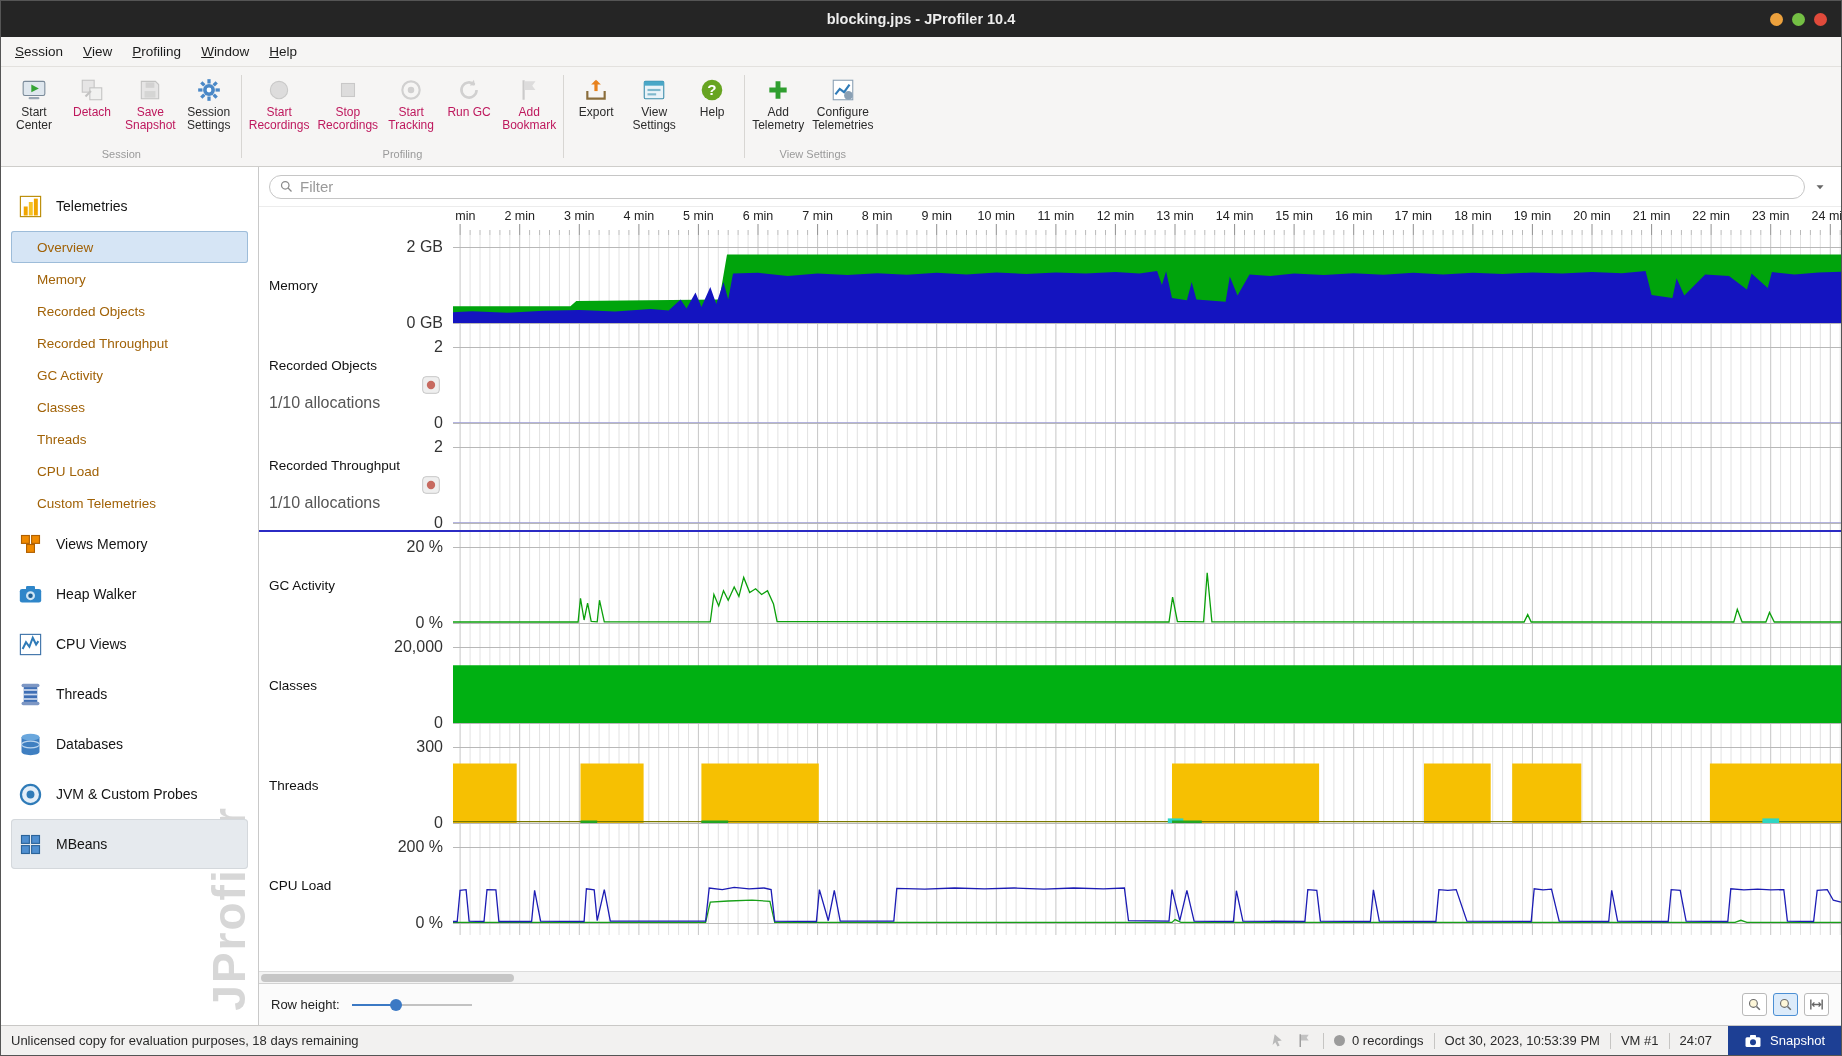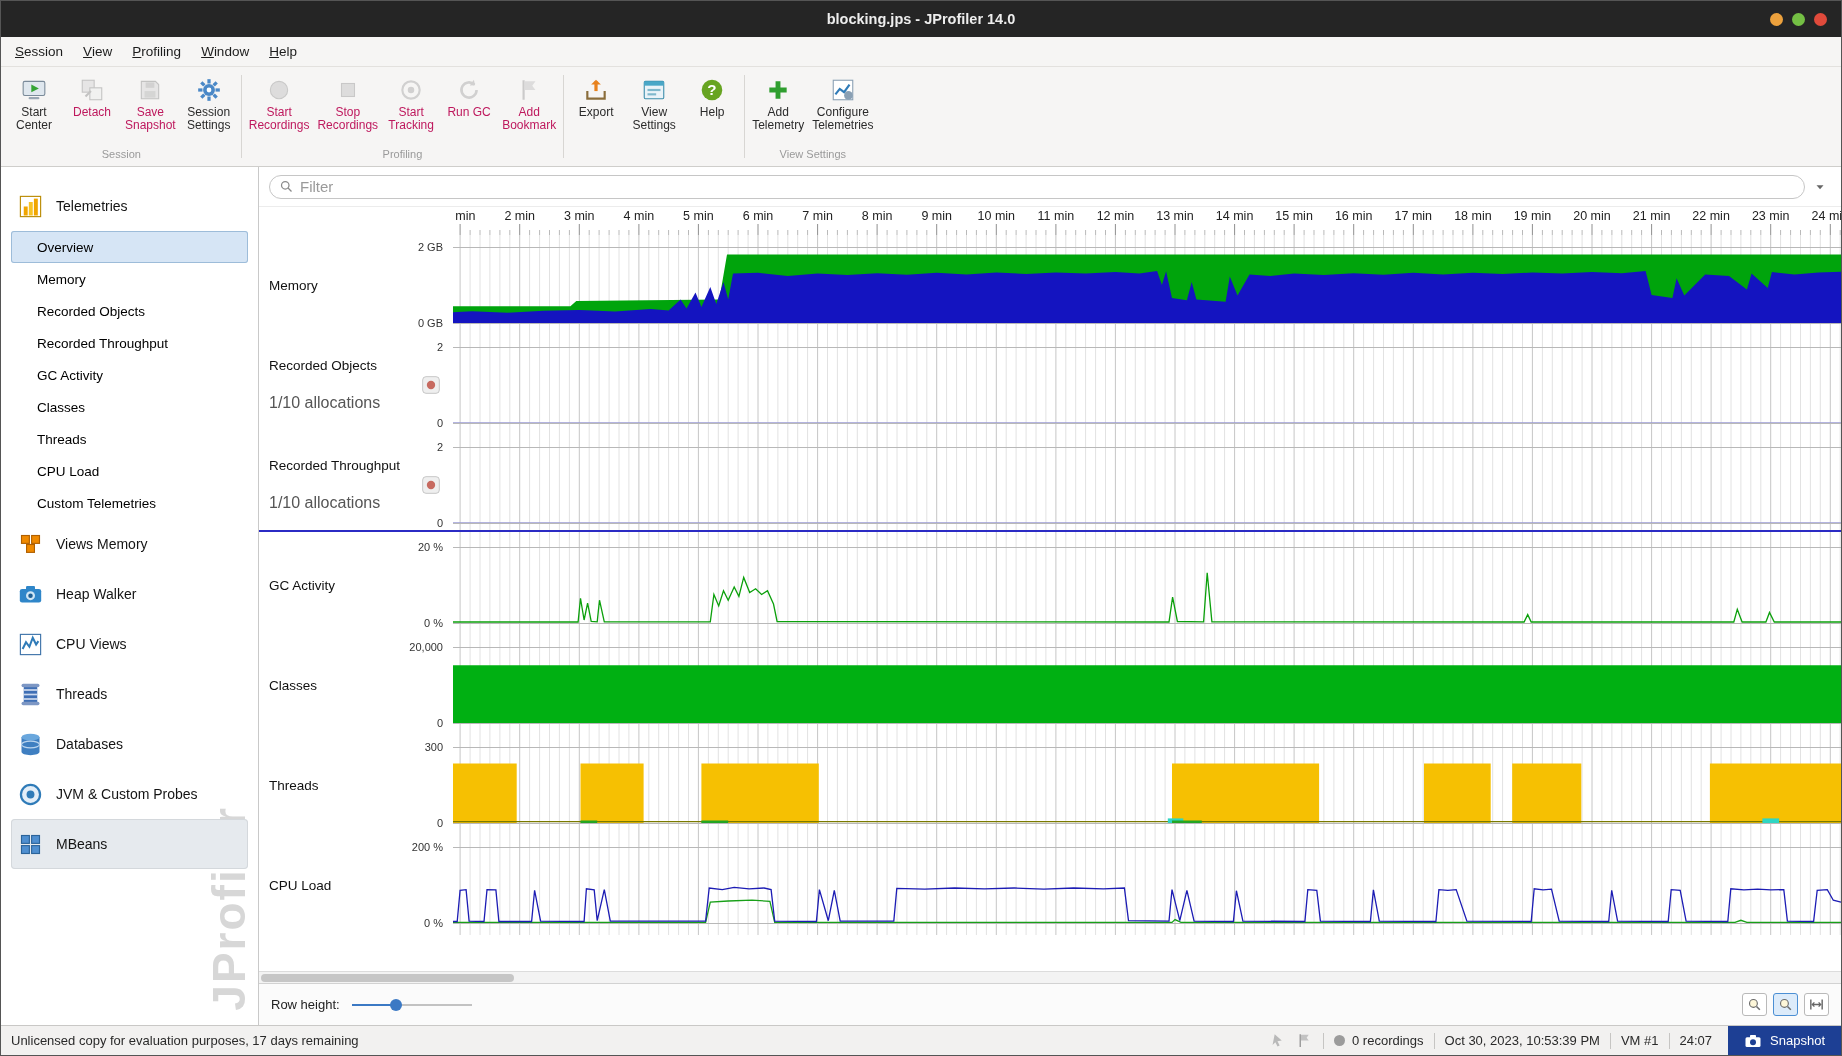--- a/index.html
+++ b/index.html
@@ -32,21 +32,21 @@
   .tb-btn.disabled .tb-label{color:#be185d;}
   .tb-btn.disabled .ic{opacity:.55;filter:grayscale(1);}
 
   
   .main{flex:1;display:flex;min-height:0;}
   .sidebar{width:258px;border-right:1px solid #c9c9c9;position:relative;background:#fff;overflow:hidden;flex:0 0 auto;}
   #side-items{position:relative;z-index:1;padding-top:14px;}
   .side-section{height:50px;display:flex;align-items:center;gap:12px;padding-left:16px;font-size:14px;color:#141414;}
   .side-section .ic{width:27px;height:27px;flex:0 0 auto;}
   .side-section.highlighted{background:#e6eaee;border-radius:4px;margin:0 10px;padding-left:6px;box-shadow:inset 0 0 0 1px #d4d8dc;}
-  .side-child{height:32px;display:flex;align-items:center;padding-left:36px;font-size:13.5px;color:#000000;}
+  .side-child{height:32px;display:flex;align-items:center;padding-left:36px;font-size:13.5px;color:#a16207;}
   .side-child.selected{background:#d6e5f5;box-shadow:inset 0 0 0 1px #9dbcd9;border-radius:3px;margin:0 10px;padding-left:26px;}
   .watermark{position:absolute;right:2px;bottom:14px;z-index:0;writing-mode:vertical-rl;transform:rotate(180deg);font-size:46px;font-weight:bold;color:#d7d7d7;letter-spacing:2px;}
 
   .content{flex:1;display:flex;flex-direction:column;min-width:0;}
   .filterbar{height:40px;display:flex;align-items:center;padding:0 10px;border-bottom:1px solid #ececec;flex:0 0 auto;}
   .filterbox{flex:1;height:24px;border:1px solid #c6c6c6;border-radius:12px;display:flex;align-items:center;padding:0 9px;gap:6px;background:#fff;}
   .f-icon{width:15px;height:15px;}
   .f-ph{color:#9a9a9a;font-size:15px;}
   .f-drop{width:22px;height:24px;display:flex;align-items:center;justify-content:center;margin-left:4px;}
   .f-drop svg{width:14px;height:14px;}
@@ -57,21 +57,21 @@
   .ruler{flex:1;position:relative;overflow:hidden;}
 
   .chart-row{height:100px;position:relative;flex:0 0 auto;}
   .row-plot{position:absolute;left:194px;right:0;top:0;bottom:0;overflow:hidden;}
   .hline{position:absolute;left:0;right:0;height:1px;background:#b8b8b8;z-index:1;}
   .hline.top{top:12px;} .hline.bottom{top:88px;}
   .row-label{position:absolute;left:0;top:0;bottom:0;width:194px;background:#fff;z-index:2;}
   .row-name-wrap{position:absolute;left:10px;top:50%;transform:translateY(-50%);}
   .row-name{font-size:13.5px;color:#111;}
   .row-sub{font-size:16px;color:#555;margin-top:21px;}
-  .scale{position:absolute;right:8px;font-size:11px;color:#333;background:#fff;padding:0 2px;z-index:3;white-space:nowrap;}
+  .scale{position:absolute;right:8px;font-size:16px;color:#333;background:#fff;padding:0 2px;z-index:3;white-space:nowrap;}
   .scale.max{top:12px;transform:translateY(-50%);}
   .scale.min{top:88px;transform:translateY(-50%);}
   .rec-badge{position:absolute;right:12px;top:50%;transform:translateY(-50%);width:20px;height:20px;z-index:3;}
   .chart-row.blue-divider::after{content:"";position:absolute;left:0;right:0;top:95px;height:2px;background:#2b2bc4;z-index:4;}
 
   .filler{flex:1;}
   .hscroll{height:12px;background:#f3f3f3;border-top:1px solid #dcdcdc;position:relative;flex:0 0 auto;}
   .hthumb{position:absolute;left:2px;top:2px;height:8px;width:16%;background:#c6c6c6;border-radius:4px;}
 
   .bottombar{height:42px;border-top:1px solid #d2d2d2;display:flex;align-items:center;padding:0 12px;gap:12px;background:#fbfbfb;flex:0 0 auto;}
@@ -93,21 +93,21 @@
   .sb-rec{display:flex;align-items:center;}
   .rec-dot{width:11px;height:11px;border-radius:50%;background:#9b9b9b;display:inline-block;margin-right:7px;}
   .snapshot-chip{height:100%;background:#1d3f94;color:#fff;display:flex;align-items:center;gap:8px;padding:0 16px;margin-left:6px;font-size:13px;}
   .snapshot-chip .ic{width:18px;height:18px;}
 </style>
 </head>
 <body>
 
 <div class="app">
   <div class="titlebar">
-    <div class="title">blocking.jps - JProfiler 14.0</div>
+    <div class="title">blocking.jps - JProfiler 10.4</div>
     <div class="traffic">
       <span class="dot amber"></span>
       <span class="dot green"></span>
       <span class="dot red"></span>
     </div>
   </div>
 
   <div class="menubar" id="menubar">
       <div class="menu-item"><u>S</u>ession</div>
       <div class="menu-item"><u>V</u>iew</div>
@@ -1715,21 +1715,21 @@
                 <line x1="20" y1="5" x2="20" y2="19" stroke="#666666" stroke-width="2"></line>
                 <path d="M7 12h10M9 9l-3 3 3 3M15 9l3 3-3 3" fill="none" stroke="#666666" stroke-width="1.8"></path>
               </svg>
             </div>
           </div>
       </div>
     </div>
   </div>
 
   <div class="statusbar">
-    <div class="sb-left">Unlicensed copy for evaluation purposes, 17 days remaining</div>
+    <div class="sb-left">Unlicensed copy for evaluation purposes, 18 days remaining</div>
     <div class="sb-right">
       <span class="ic sb-icon" id="pointer-icon-slot">
           <svg viewBox="0 0 24 24">
             <path d="M8 3l10 9-6 1 3 6-3 1.5-3-6-4 4z" fill="#b9b9b9"></path>
           </svg>
         </span>
       <span class="ic sb-icon" id="flag-icon-slot">
           <svg viewBox="0 0 24 24">
             <line x1="6" y1="3" x2="6" y2="21" stroke="#9a9a9a" stroke-width="2"></line>
             <path d="M7 4h11l-3 4 3 4H7z" fill="#c2c2c2"></path>

